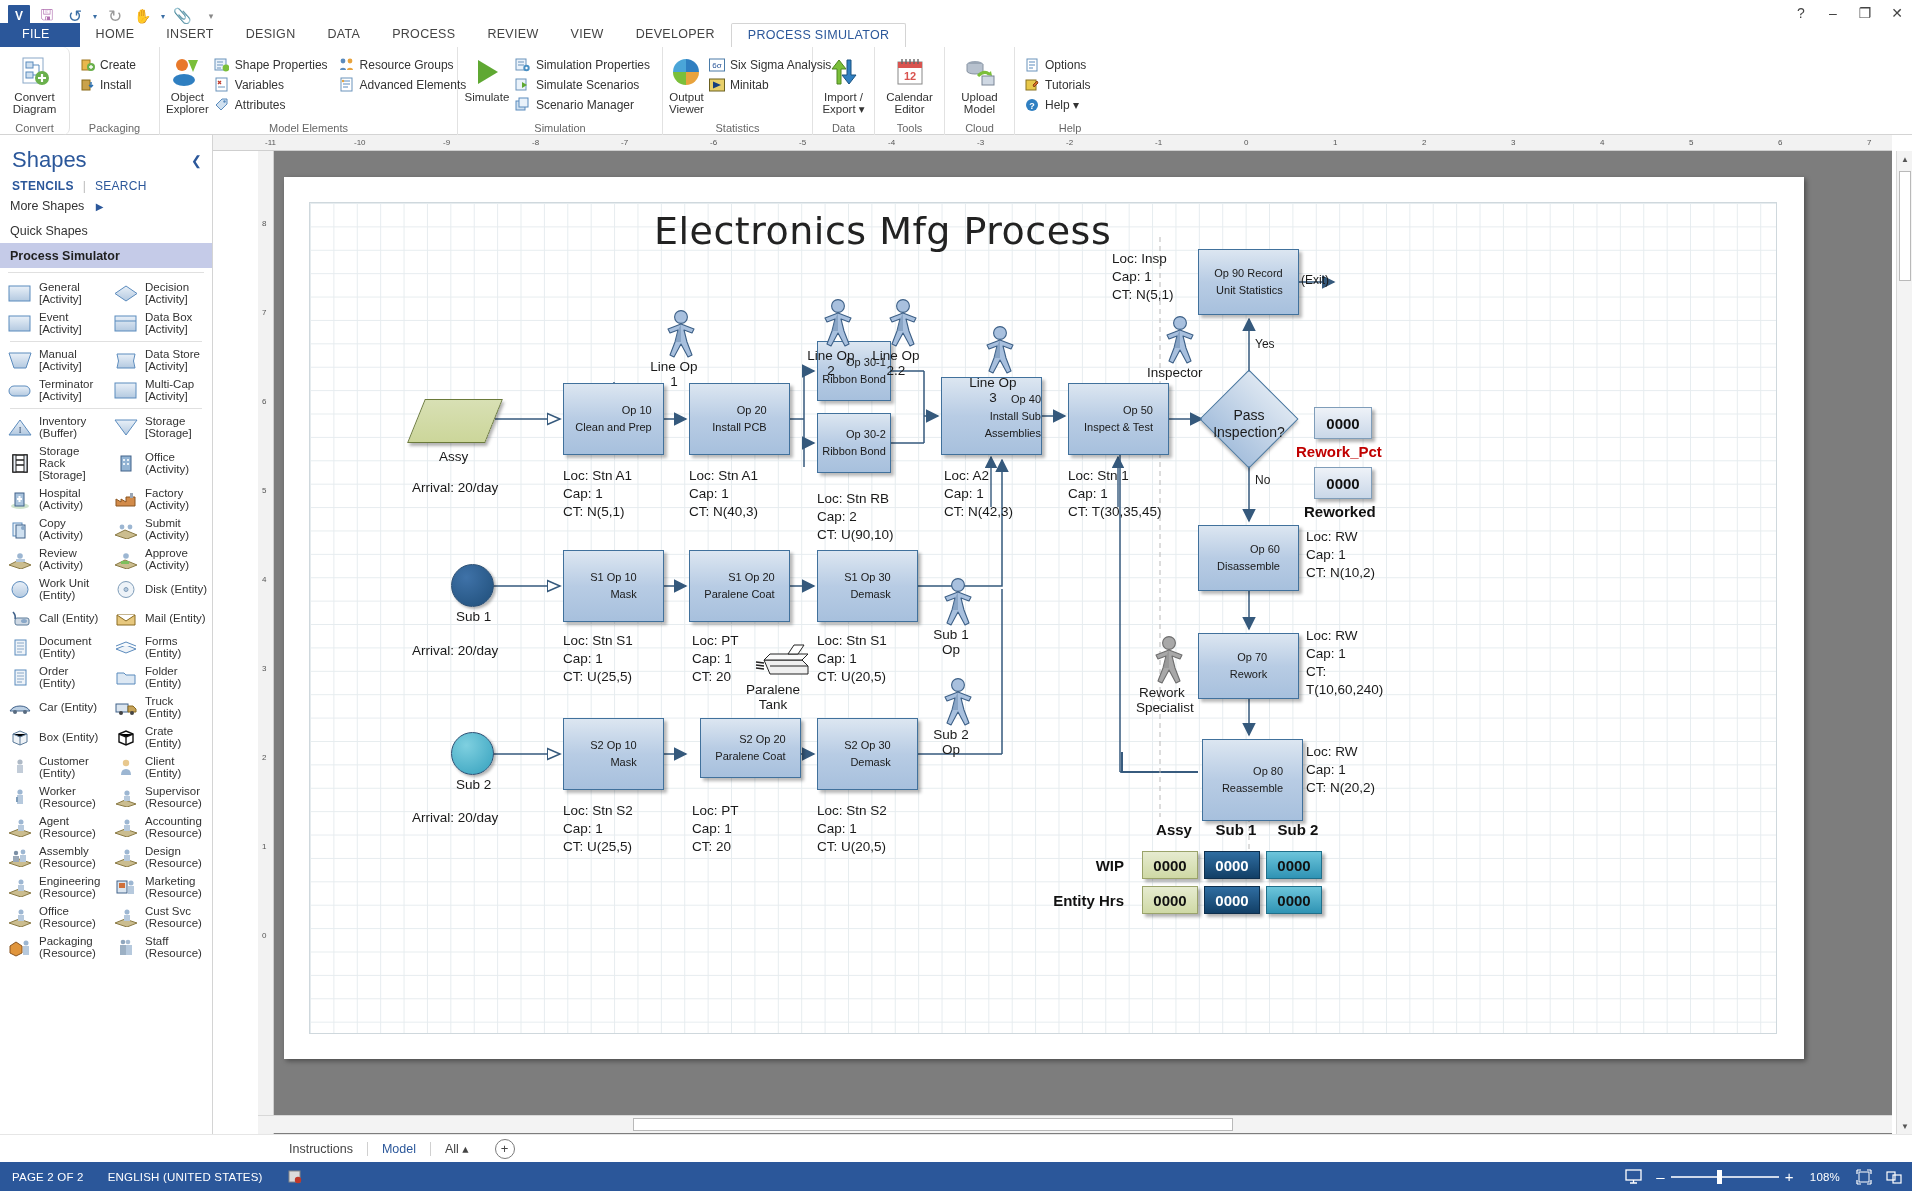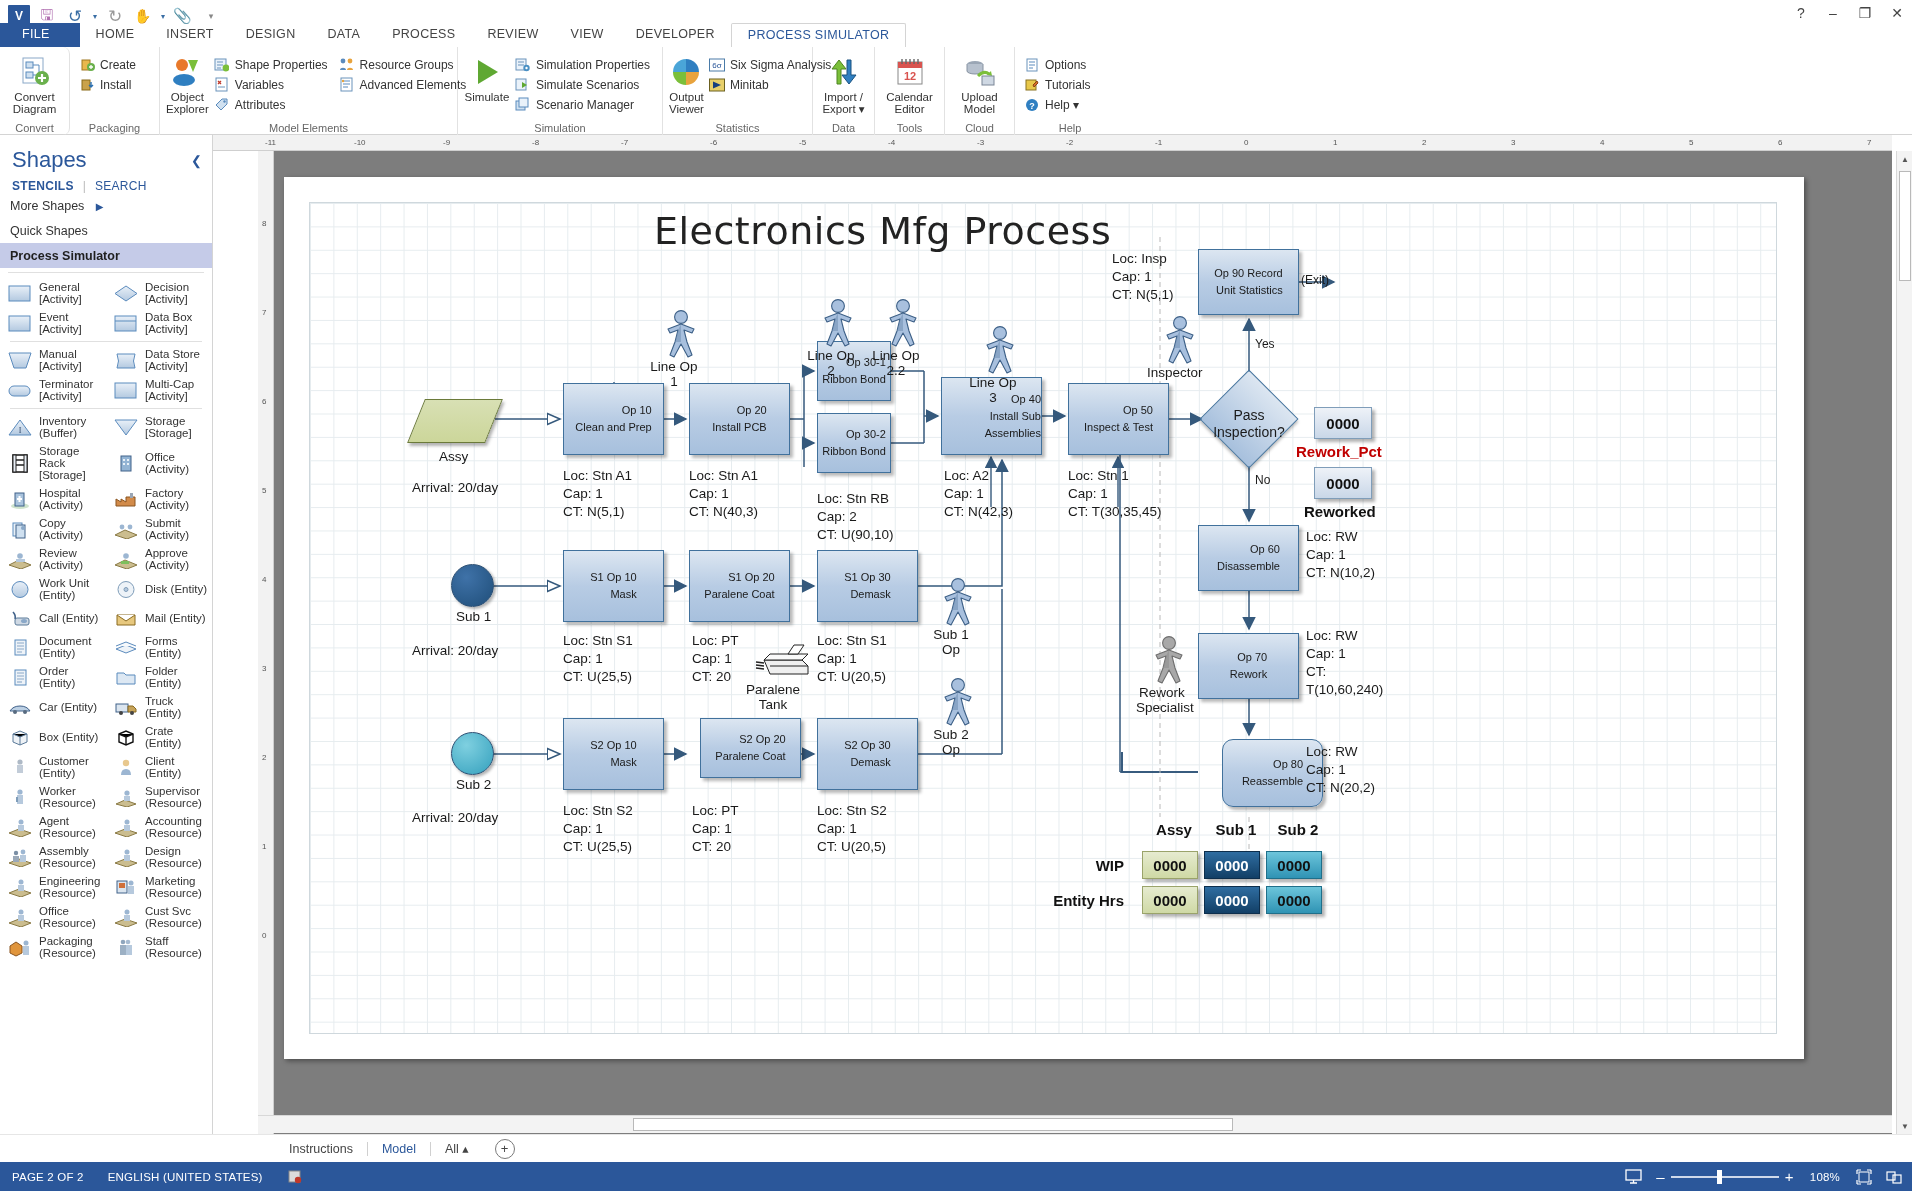--- a/index.html
+++ b/index.html
@@ -1223,21 +1223,21 @@
             <div class="act" style="left: 657px; top: 200px; width: 101px; height: 78px; white-space: pre-line;">Op 40
 Install Sub Assemblies</div>
             <div class="act" style="left: 784px; top: 206px; width: 101px; height: 72px; white-space: pre-line;">Op 50
 Inspect &amp; Test</div>
             <div class="act" style="left: 914px; top: 72px; width: 101px; height: 66px; white-space: pre-line;">Op 90 Record
 Unit Statistics</div>
             <div class="act" style="left: 914px; top: 348px; width: 101px; height: 66px; white-space: pre-line;">Op 60
 Disassemble</div>
             <div class="act" style="left: 914px; top: 456px; width: 101px; height: 66px; white-space: pre-line;">Op 70
 Rework</div>
-            <div class="act" style="left: 938px; top: 562px; width: 101px; height: 68px; white-space: pre-line; border-radius: 11px;">Op 80
+            <div class="act" style="left: 918px; top: 562px; width: 101px; height: 82px; white-space: pre-line;">Op 80
 Reassemble</div>
             <div class="act" style="left: 279px; top: 373px; width: 101px; height: 72px; white-space: pre-line;">S1 Op 10
 Mask</div>
             <div class="act" style="left: 405px; top: 373px; width: 101px; height: 72px; white-space: pre-line;">S1 Op 20
 Paralene Coat</div>
             <div class="act" style="left: 533px; top: 373px; width: 101px; height: 72px; white-space: pre-line;">S1 Op 30
 Demask</div>
             <div class="act" style="left: 279px; top: 541px; width: 101px; height: 72px; white-space: pre-line;">S2 Op 10
 Mask</div>
             <div class="act" style="left: 416px; top: 541px; width: 101px; height: 60px; white-space: pre-line;">S2 Op 20

